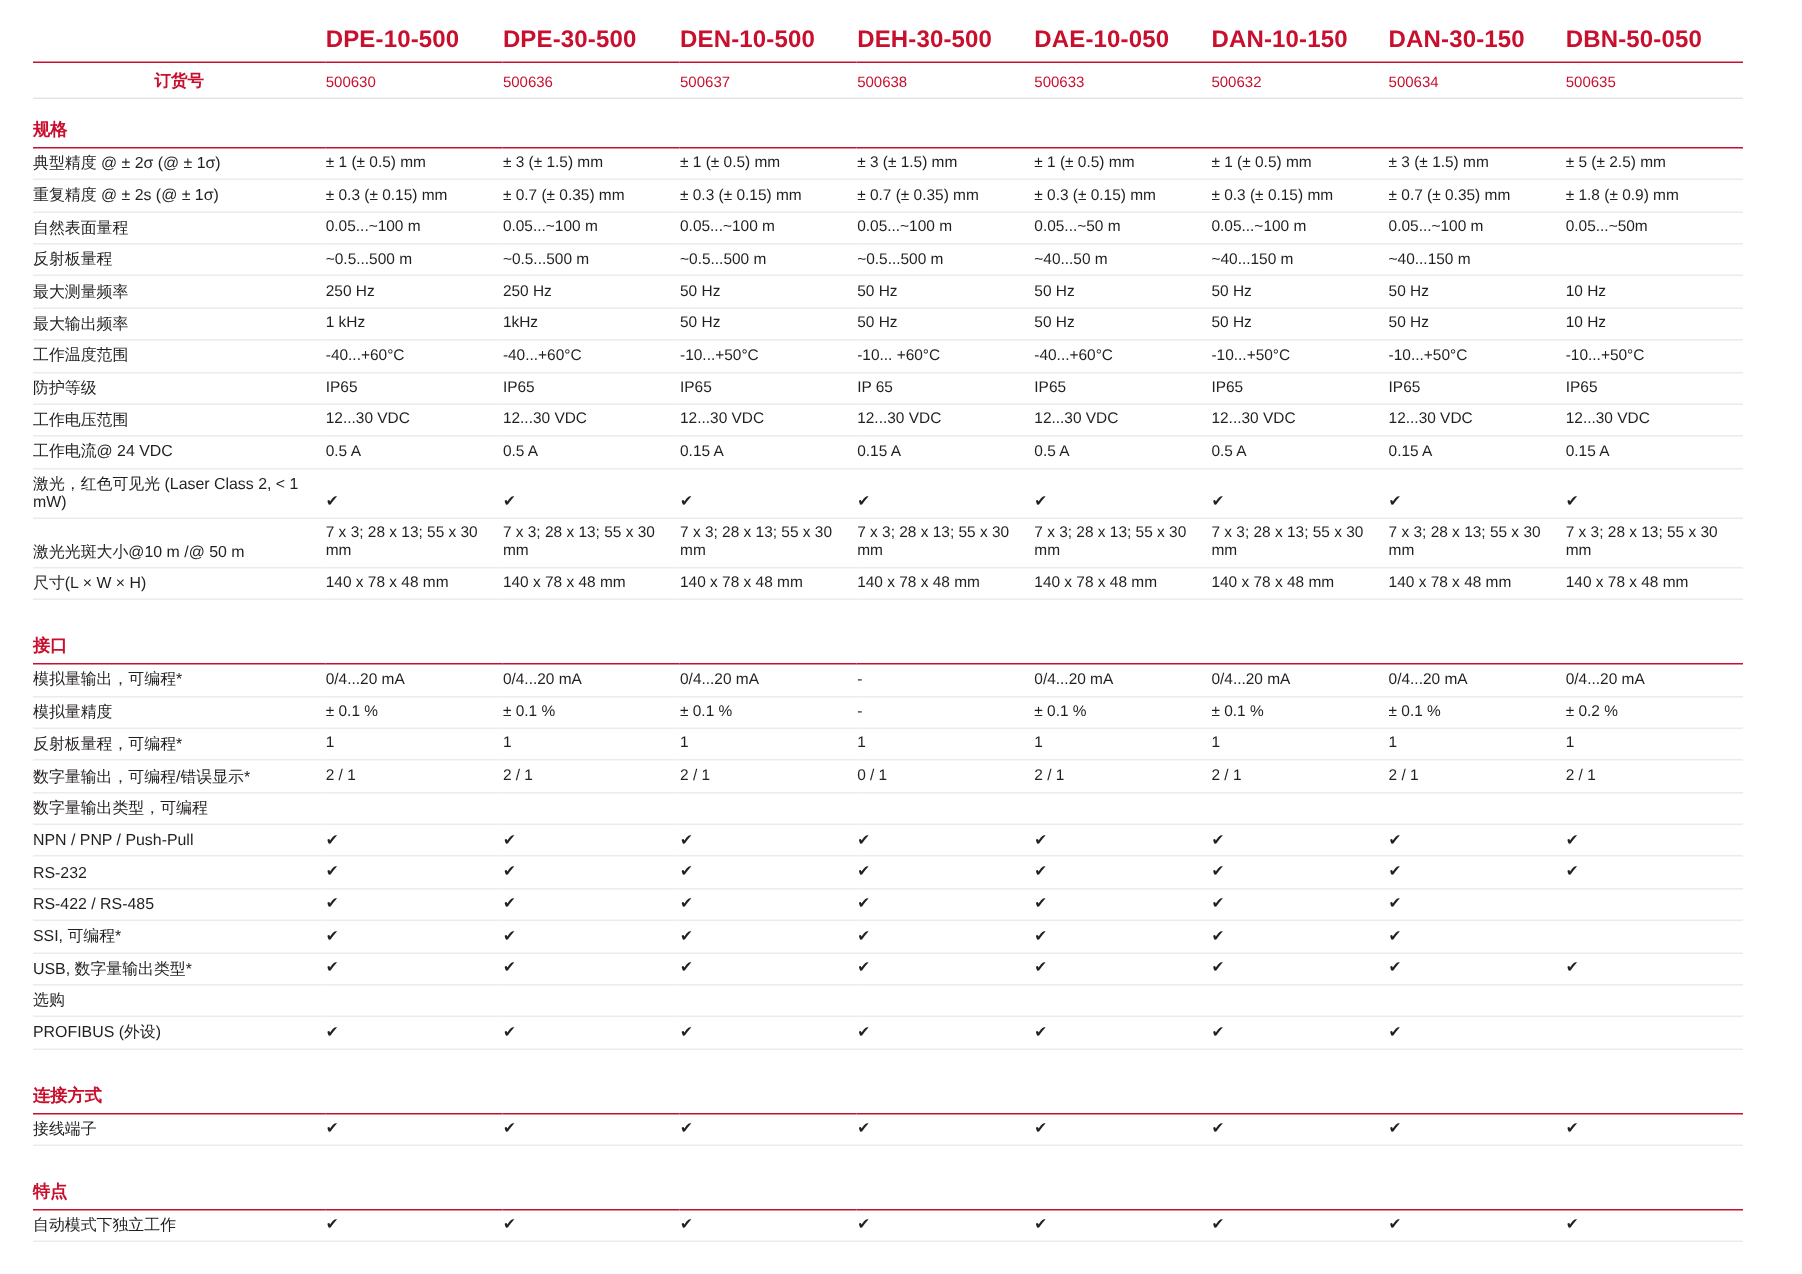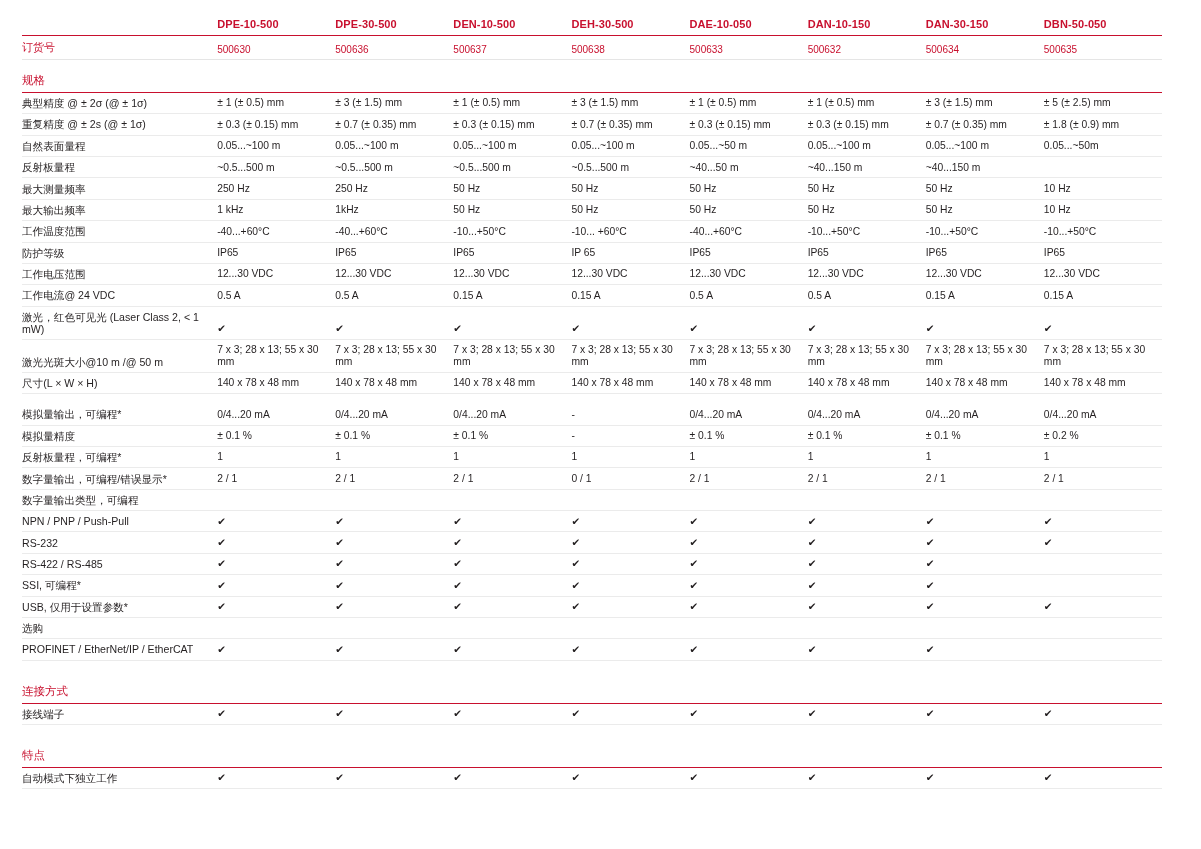--- a/index.html
+++ b/index.html
@@ -33,51 +33,52 @@
   table.spec col.datacol  { width: 118px; }
 
   th, td {
     vertical-align: bottom;
     padding: 0;
     text-align: left;
   }
 
   
   tr.header-row th {
-    font-size: 11px;
+    font-size: 16px;
     font-weight: bold;
     color: #c8102e;
     padding: 0 0 5px 0;
     border-bottom: 1.2px solid #c8102e;
     letter-spacing: 0.1px;
   }
   tr.header-row th.labelcell {
     border-bottom: 1.2px solid #c8102e;
   }
 
   
   tr.order-row td, tr.order-row th {
     color: #c8102e;
     font-size: 10px;
     padding: 4px 0 4px 0;
     border-bottom: 0.8px solid #e5e5e5;
   }
   tr.order-row th.labelcell {
-    font-weight: normal;
+    font-weight: bold;
     font-size: 11px;
+    text-align: center;
   }
 
   
   tr.section-row td {
     padding: 13px 0 4px 0;
     border-bottom: 1.2px solid #c8102e;
   }
   tr.section-row td .sec-title {
     color: #c8102e;
-    font-weight: normal;
+    font-weight: bold;
     font-size: 11.5px;
   }
 
   
   tr.data-row td {
     font-size: 10.3px;
     padding: 4.1px 0 4.1px 0;
     border-bottom: 0.8px solid #ebebeb;
     color: #231f20;
     line-height: 1.15;
@@ -282,20 +283,23 @@
           <td>140 x 78 x 48 mm</td>
           <td>140 x 78 x 48 mm</td>
           <td>140 x 78 x 48 mm</td>
           <td>140 x 78 x 48 mm</td>
           <td>140 x 78 x 48 mm</td>
           <td>140 x 78 x 48 mm</td>
         </tr>
         <tr class="spacer-row">
           <td colspan="9"></td>
         </tr>
+        <tr class="section-row">
+          <td colspan="9"><span class="sec-title">接口</span></td>
+        </tr>
         <tr class="data-row">
           <td class="labelcell">模拟量输出，可编程*</td>
           <td>0/4...20 mA</td>
           <td>0/4...20 mA</td>
           <td>0/4...20 mA</td>
           <td>-</td>
           <td>0/4...20 mA</td>
           <td>0/4...20 mA</td>
           <td>0/4...20 mA</td>
           <td>0/4...20 mA</td>
@@ -382,21 +386,21 @@
           <td class="check">✔</td>
           <td class="check">✔</td>
           <td class="check">✔</td>
           <td class="check">✔</td>
           <td class="check">✔</td>
           <td class="check">✔</td>
           <td class="check">✔</td>
           <td></td>
         </tr>
         <tr class="data-row">
-          <td class="labelcell">USB, 仅用于设置参数*</td>
+          <td class="labelcell">USB, 数字量输出类型*</td>
           <td class="check">✔</td>
           <td class="check">✔</td>
           <td class="check">✔</td>
           <td class="check">✔</td>
           <td class="check">✔</td>
           <td class="check">✔</td>
           <td class="check">✔</td>
           <td class="check">✔</td>
         </tr>
         <tr class="data-row">
@@ -404,21 +408,21 @@
           <td></td>
           <td></td>
           <td></td>
           <td></td>
           <td></td>
           <td></td>
           <td></td>
           <td></td>
         </tr>
         <tr class="data-row">
-          <td class="labelcell indent1">PROFINET / EtherNet/IP / EtherCAT</td>
+          <td class="labelcell indent1">PROFIBUS (外设)</td>
           <td class="check">✔</td>
           <td class="check">✔</td>
           <td class="check">✔</td>
           <td class="check">✔</td>
           <td class="check">✔</td>
           <td class="check">✔</td>
           <td class="check">✔</td>
           <td></td>
         </tr>
         <tr class="spacer-row">

